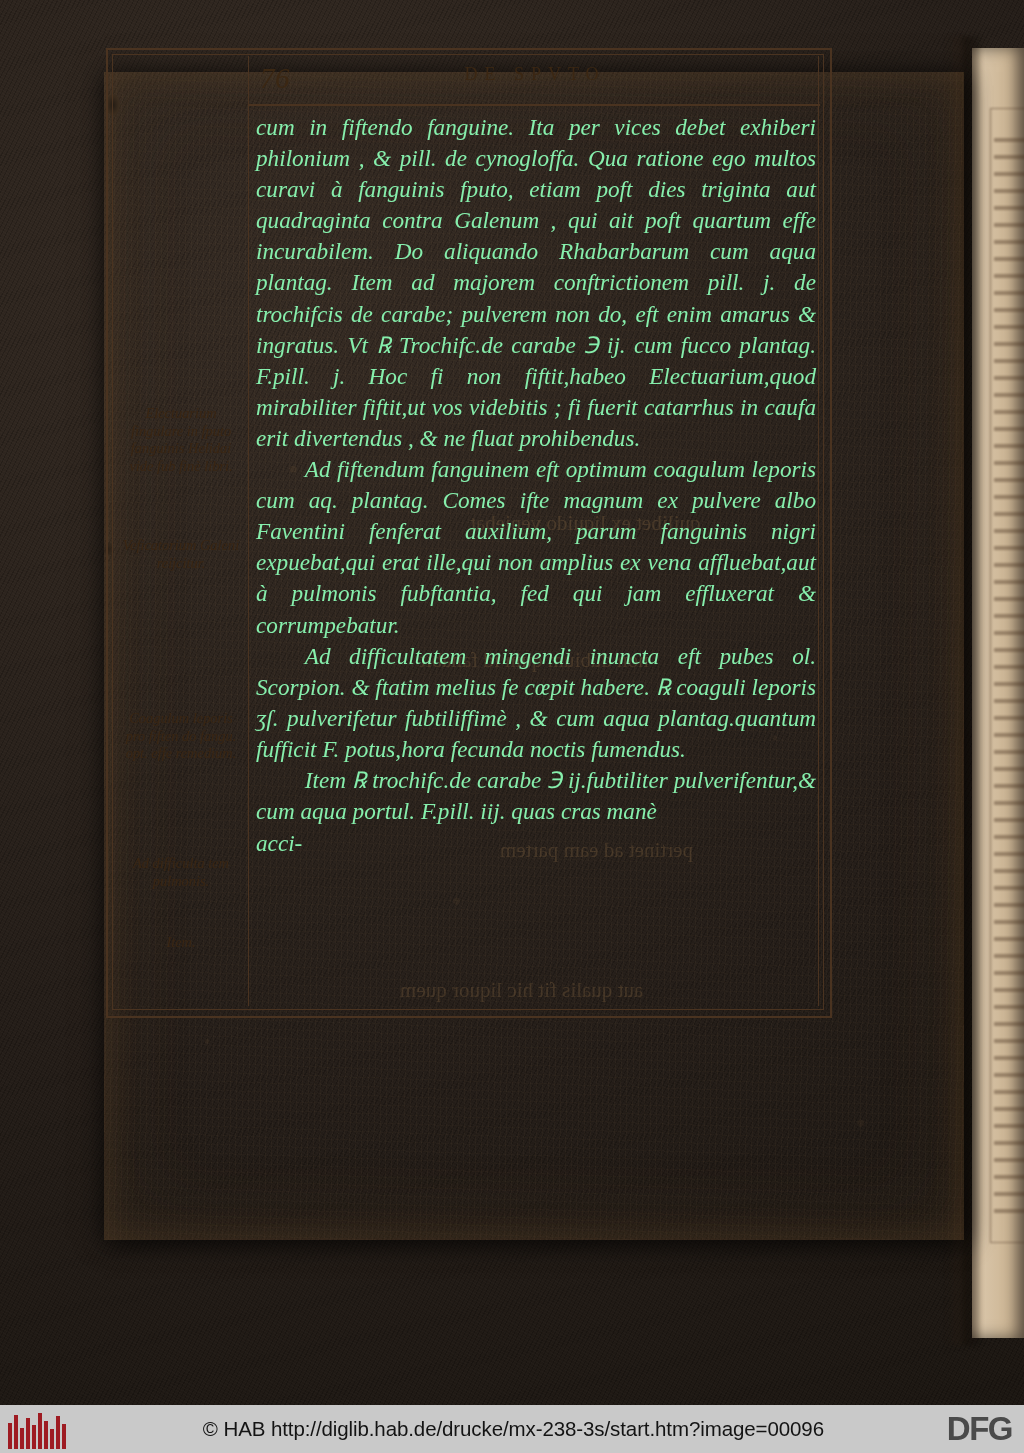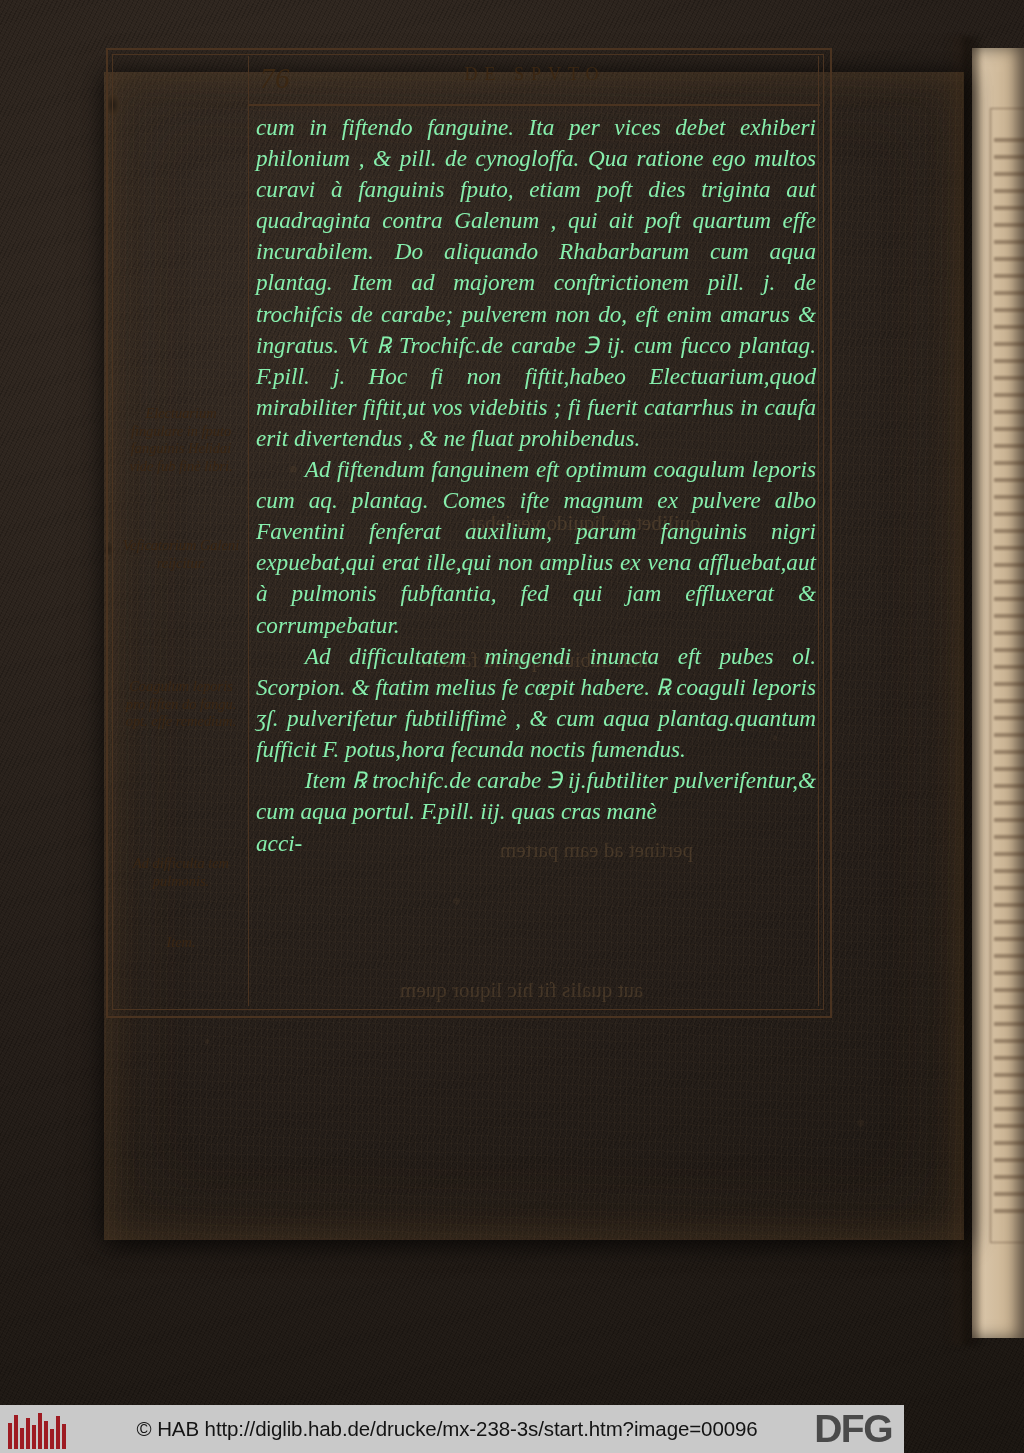--- a/index.html
+++ b/index.html
@@ -156,54 +156,54 @@
   .marg{
     position:absolute;left:118px;width:126px;
     font-style:italic;
     font-size:14.4px;
     line-height:17.6px;
     color:#3a2613;
     text-align:center;
   }
   #marg-1{top:405px;}
   #marg-2{top:537px;}
-  #marg-3{top:678px;}
+  #marg-3{top:710px;}
   #marg-4{top:855px;}
   #marg-5{top:934px;}
 
   
   .ghost{
     position:absolute;color:#8a6a44;opacity:.30;
     font-size:21px;line-height:31px;
     transform:scaleX(-1);
     pointer-events:none;white-space:nowrap;
     filter:blur(.35px);
   }
 
   
   #footer{
-    position:absolute;left:0;bottom:0;width:904px;height:48px;
+    position:absolute;left:0;bottom:0;width:1024px;height:48px;
     background:#c9c9c9;
     display:flex;align-items:center;
   }
   #hab-logo{
     width:72px;height:40px;margin-left:8px;display:flex;align-items:flex-end;
     gap:2px;
   }
   #hab-logo i{display:block;width:4px;background:#9e1b22;}
   #footer-text{
     flex:1;text-align:center;
     font-family:"Liberation Sans", sans-serif;
     font-size:20.5px;color:#141414;letter-spacing:-.1px;
     white-space:nowrap;
   }
   #dfg-logo{
     margin-right:12px;
     font-family:"Liberation Sans", sans-serif;
-    font-weight:bold;font-size:39px;color:#4a4a4a;letter-spacing:-1.5px;
+    font-weight:bold;font-size:33px;color:#4a4a4a;letter-spacing:-1.5px;
   }
 </style>
 </head>
 <body>
 
 <div id="backdrop"></div>
 
 <div id="facing-page">
   <div class="fp-frame"></div>
   <div class="fp-lines"></div>

